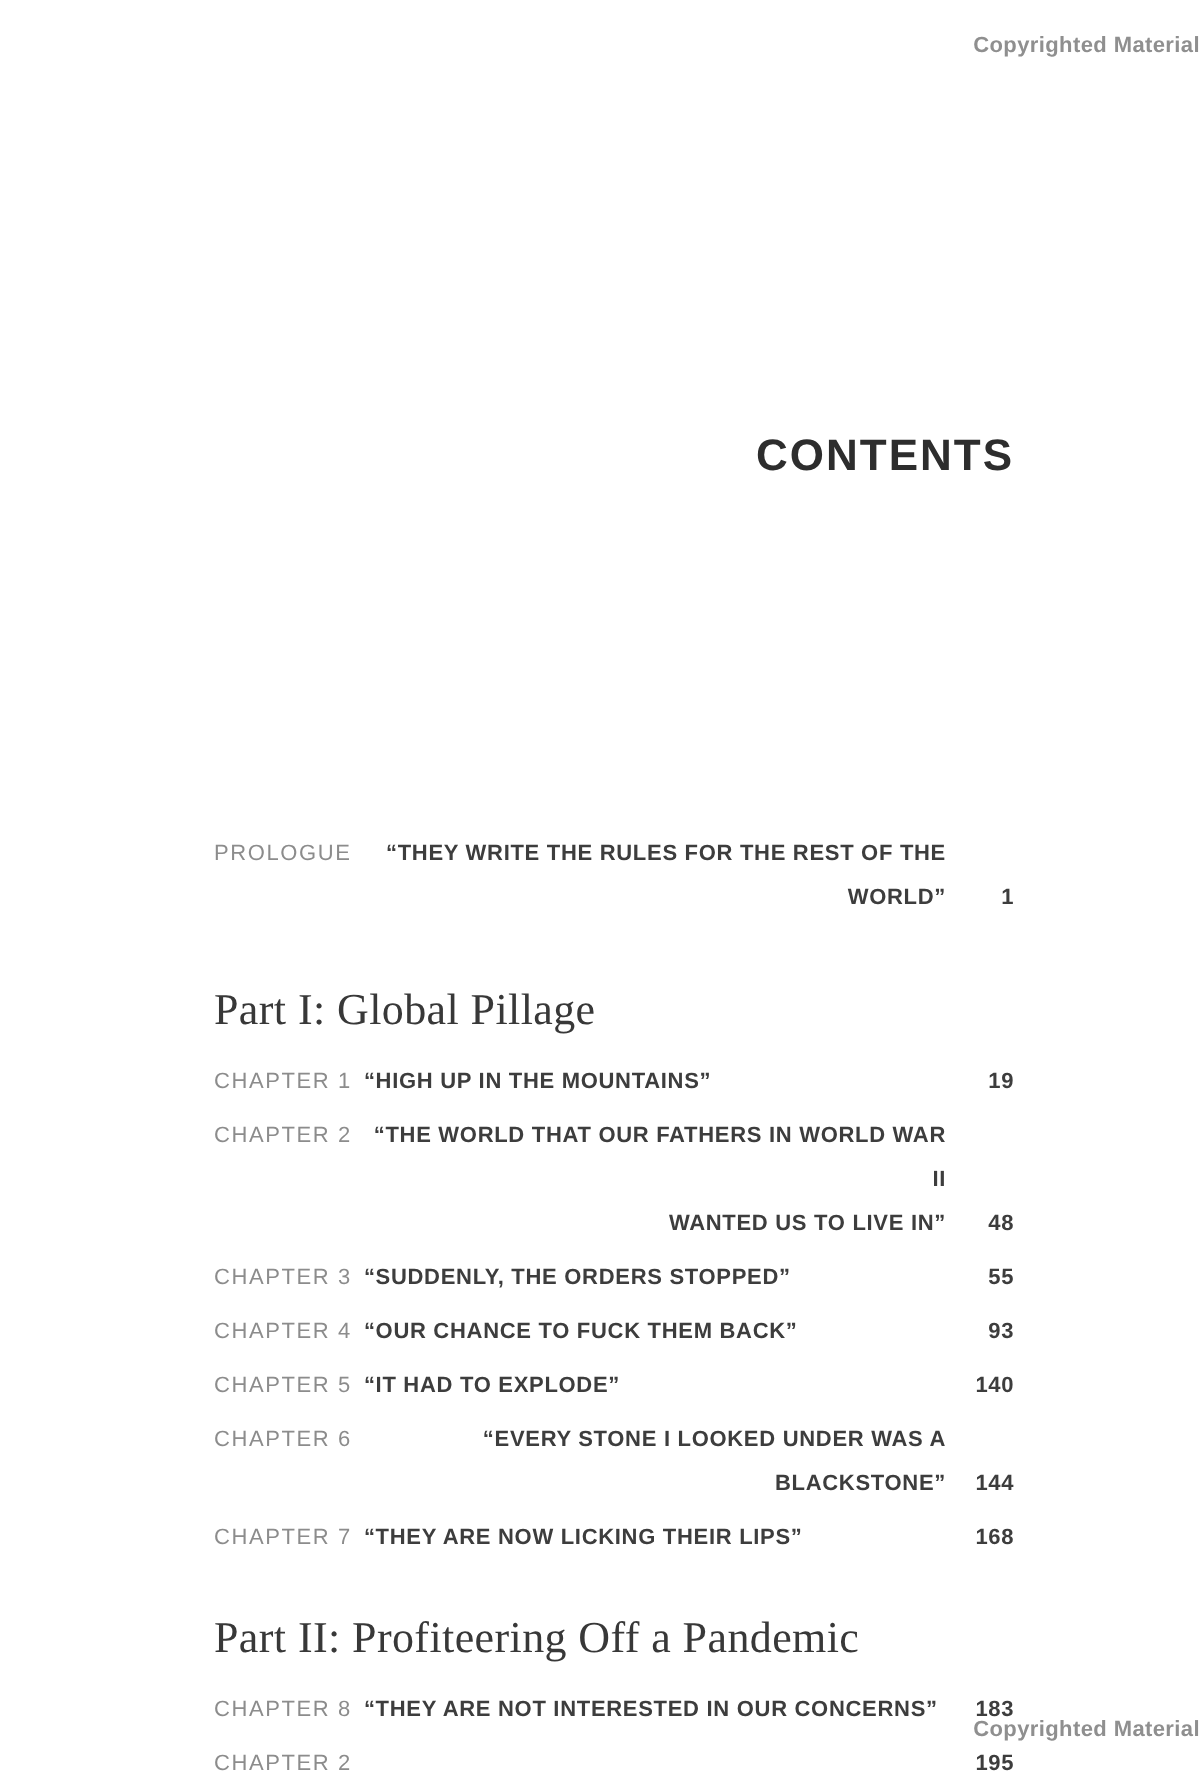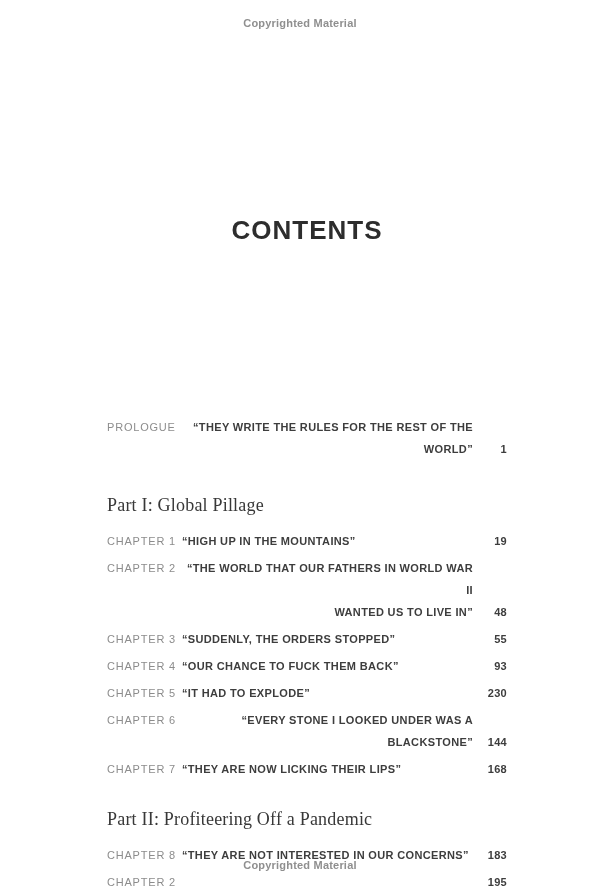--- a/index.html
+++ b/index.html
@@ -1,47 +1,47 @@
 <!DOCTYPE html>
 <html><head>
 <meta charset="utf-8">
 <style>
   html,body{margin:0;padding:0;background:#ffffff;}
   .page{
     position:relative;width:600px;height:893px;background:#ffffff;
     font-family:"Liberation Sans",sans-serif;overflow:hidden;margin:0 auto;
   }
   .copyright{
-    position:absolute;left:0;width:600px;text-align:center;
+    position:absolute;left:0;width:600px;text-align:right;
     color:#8f8f8f;font-size:11px;font-weight:700;letter-spacing:0.2px;
   }
   .copyright.top{top:17px;}
   .copyright.bottom{top:859px;}
   .contents-title{
-    position:absolute;top:215px;left:107px;width:400px;text-align:center;
-    font-size:26px;font-weight:700;color:#2d2d2d;letter-spacing:1px;
+    position:absolute;top:215px;left:107px;width:400px;text-align:right;
+    font-size:22px;font-weight:700;color:#2d2d2d;letter-spacing:1px;
   }
   .toc{position:absolute;left:107px;top:416px;width:400px;}
   .toc-row{
     position:relative;display:flex;align-items:flex-start;
     line-height:22px;margin-bottom:5px;font-size:11px;padding-right:34px;
   }
   .toc-label{
     color:#8c8c8c;font-weight:400;letter-spacing:0.8px;
     white-space:nowrap;margin-right:6px;flex:none;
   }
   .toc-title{color:#3d3d3d;font-weight:700;letter-spacing:0.35px;text-align:right;}
   .toc-title-line2{padding-left:10px;}
   .toc-page{
     position:absolute;right:0;bottom:0;line-height:22px;
     color:#3d3d3d;font-weight:700;letter-spacing:0.3px;
   }
   .part-heading{
     font-family:"Liberation Serif","DejaVu Serif",serif;
-    font-size:18px;font-weight:400;color:#383838;
+    font-size:22px;font-weight:400;color:#383838;
     line-height:26px;margin:32px 0 12px 0;letter-spacing:0.2px;
   }
   .part-heading.second{margin-top:26px;font-family:Liberation Serif, serif;}
 </style>
 </head>
 <body>
 
 <div class="page">
 
   <div class="copyright top">Copyrighted Material</div>
@@ -81,21 +81,21 @@
 
     <div class="toc-row">
       <span class="toc-label">CHAPTER 4</span>
       <span class="toc-title">“OUR CHANCE TO FUCK THEM BACK”</span>
       <span class="toc-page">93</span>
     </div>
 
     <div class="toc-row">
       <span class="toc-label">CHAPTER 5</span>
       <span class="toc-title">“IT HAD TO EXPLODE”</span>
-      <span class="toc-page">230</span>
+      <span class="toc-page">140</span>
     </div>
 
     <div class="toc-row">
       <span class="toc-label">CHAPTER 6</span>
       <span class="toc-title">“EVERY STONE I LOOKED UNDER WAS A BLACKSTONE”</span>
       <span class="toc-page">144</span>
     </div>
 
     <div class="toc-row">
       <span class="toc-label">CHAPTER 7</span>

